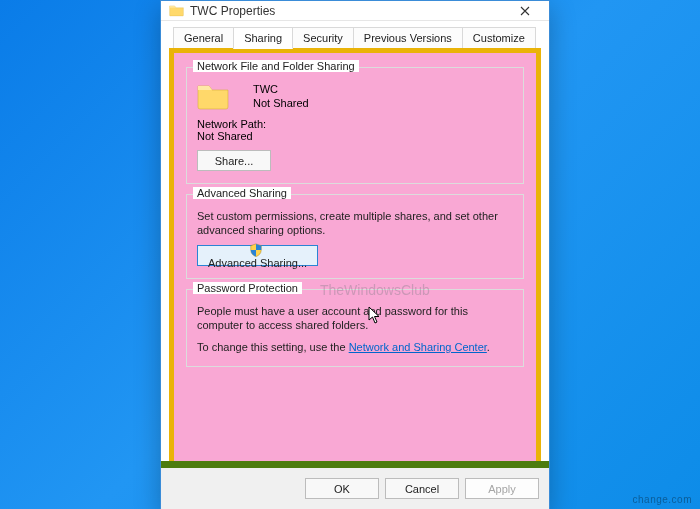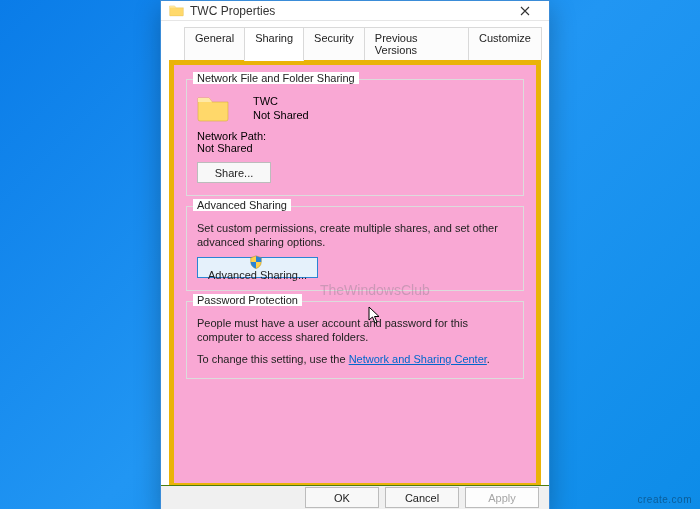--- a/index.html
+++ b/index.html
@@ -45,21 +45,21 @@
     height: 28px;
     display: flex;
     align-items: center;
     justify-content: center;
     color: #444;
     margin-right: -4px;
   }
   .close-btn svg { width: 10px; height: 10px; }
   .tabs {
     display: flex;
-    margin: 6px 8px 0 23px;
+    margin: 6px 8px 0 12px;
   }
   .tab {
     padding: 4px 10px;
     border: 1px solid #d9d9d9;
     border-bottom: none;
     background: #fff;
     font-size: 11px;
     color: #222;
     position: relative;
     margin-right: -1px;
@@ -122,28 +122,28 @@
     border-color: #2a84d4;
     background: #e5f1fb;
   }
   .win-btn.disabled { color: #a6a6a6; background: #fdfdfd; }
   .win-btn .shield { width: 14px; height: 14px; margin-right: 4px; }
   .group-desc { line-height: 14px; margin-bottom: 8px; color: #222; }
   .link { color: #0066cc; text-decoration: underline; cursor: pointer; }
   .footer {
     position: absolute;
     bottom: 0; left: 0; right: 0;
-    height: 24px;
+    height: 48px;
     background: #f0f0f0;
     display: flex;
     align-items: center;
     justify-content: flex-end;
     gap: 6px;
     padding: 0 10px;
-    border-top: 1px solid #4d7c0f;
+    border-top: 7px solid #4d7c0f;
   }
   .watermark {
     position: absolute;
     left: 320px;
     top: 282px;
     font-size: 14px;
     color: rgba(120,120,130,0.35);
     font-family: "Segoe UI", sans-serif;
     pointer-events: none;
   }
@@ -244,13 +244,13 @@
 </div>
 
 <div class="watermark">TheWindowsClub</div>
 
 <span class="cursor">
   <svg viewBox="0 0 14 20">
       <path d="M1 1 L1 14 L4.5 11 L7 17 L9 16 L6.5 10.5 L11 10.5 Z" fill="#fff" stroke="#000" stroke-width="1"></path>
     </svg>
 </span>
 
-<div class="branding">create.com</div>
+<div class="branding">change.com</div>
 
 </body></html>

